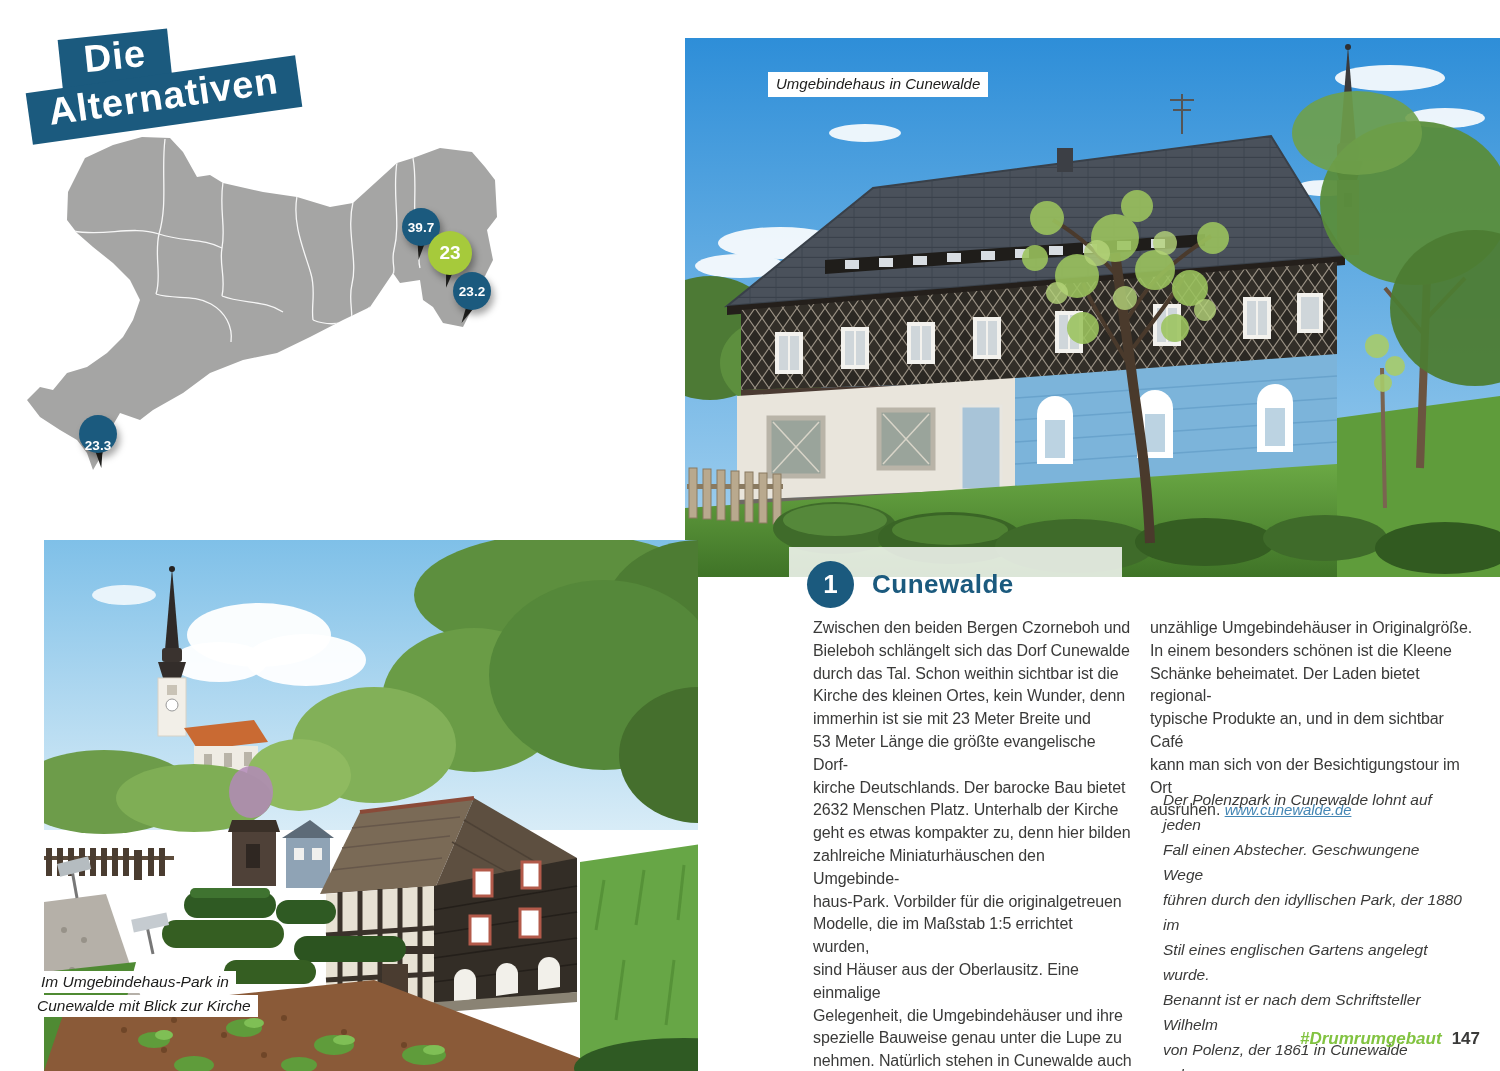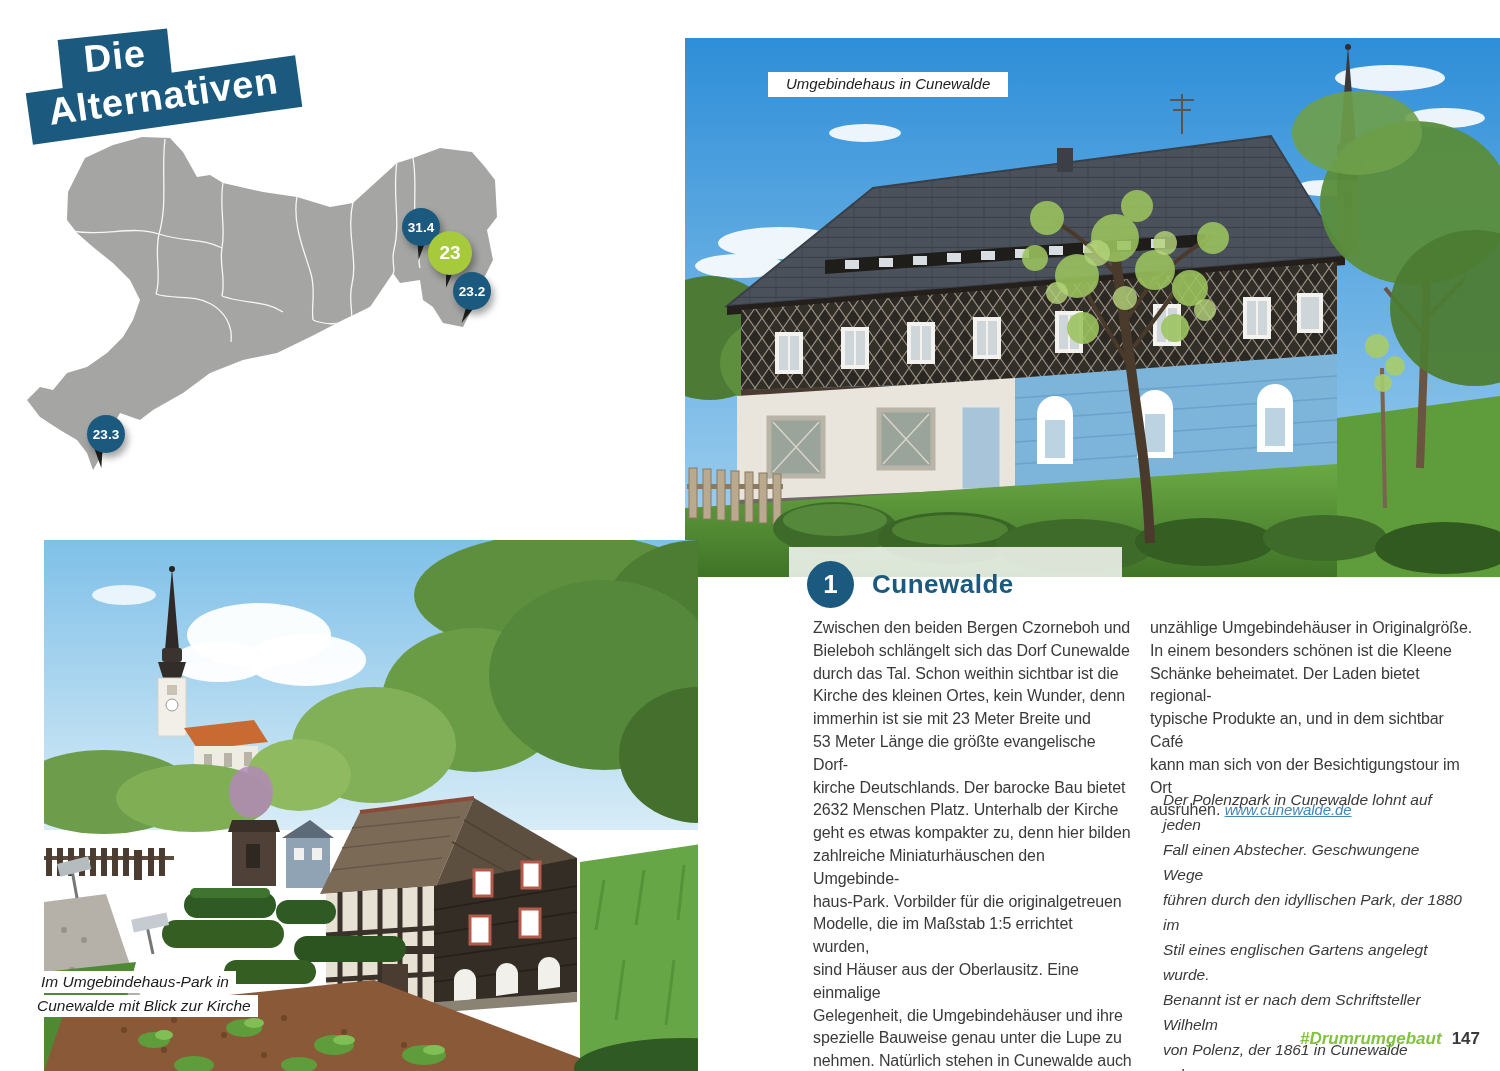--- a/index.html
+++ b/index.html
@@ -24,21 +24,21 @@
   #map{position:absolute;left:15px;top:128px;width:530px;height:400px;}
   .pin{position:absolute;display:flex;align-items:center;justify-content:center;border-radius:50%;color:#fff;font-weight:700;box-shadow:3px 5px 7px rgba(0,0,0,.35);z-index:2;}
   .pin-dark{width:38px;height:38px;background:var(--accent-blue);font-size:13.5px;}
   .pin-green{width:44px;height:44px;background:var(--accent-green);font-size:19px;}
   .tail{position:absolute;width:0;height:0;border:5px solid transparent;border-top:24px solid #20201e;z-index:1;}
 
   
   figure{position:absolute;overflow:hidden;}
   #photo-top{left:685px;top:38px;width:815px;height:539px;}
   #photo-bottom{left:0;top:540px;width:698px;height:531px;padding-left:44px;}
-  .caption{position:absolute;background:#fff;color:#1c1c1b;font-style:italic;font-size:15px;padding:3px 18px;white-space:nowrap;line-height:1.25;}
+  .caption{position:absolute;background:#fff;color:#1c1c1b;font-style:italic;font-size:15px;padding:3px 8px;white-space:nowrap;line-height:1.25;}
   #caption-top{left:83px;top:34px;}
   .cap-strip{position:absolute;background:#fff;color:#1c1c1b;font-style:italic;font-size:15.5px;padding:2px 7px;white-space:nowrap;}
   #cap-b1{left:34px;top:431px;}
   #cap-b2{left:30px;top:455px;}
   #pageno-left{position:absolute;left:14px;top:488px;color:#fff;font-weight:700;font-size:17px;opacity:.95;}
 
   
   #heading-box{position:absolute;left:789px;top:547px;width:333px;height:64px;background:rgba(255,255,255,.82);}
   #heading{position:absolute;left:807px;top:561px;display:flex;align-items:center;gap:18px;}
   #num-circle{width:47px;height:47px;border-radius:50%;background:var(--accent-blue);color:#fff;font-size:26px;font-weight:700;display:flex;align-items:center;justify-content:center;}
@@ -90,29 +90,29 @@
         <path d="M382,34 C377,66 386,94 379,122 C376,134 381,142 378,146"></path>
         <path d="M298,192 C318,200 336,196 355,179"></path>
         <path d="M398,30 C403,58 396,84 403,108 C406,120 402,130 405,140"></path>
       </g>
     </svg>
     <span class="tail" style="left:400px;top:108px;transform:rotate(9deg);"></span>
     <span class="tail" style="left:428px;top:136px;transform:rotate(12deg);"></span>
     <span class="tail" style="left:446px;top:172px;transform:rotate(28deg);"></span>
     <span class="tail" style="left:80px;top:316px;transform:rotate(-8deg);"></span>
     <div class="pin pin-dark" style="left:387px;top:80px;">
-        <span>31.4</span>
+        <span>39.7</span>
       </div>
     <div class="pin pin-green" style="left:413px;top:103px;">
         <span>23</span>
       </div>
     <div class="pin pin-dark" style="left:438px;top:144px;">
         <span>23.2</span>
       </div>
-    <div class="pin pin-dark" style="left:72px;top:287px;">
+    <div class="pin pin-dark" style="left:64px;top:287px;align-items:flex-end;">
         <span>23.3</span>
       </div>
   </div>
 
   <figure id="photo-top">
     <svg width="815" height="539" viewBox="0 0 815 539">
       <defs>
         <linearGradient id="sky1" x1="0" y1="0" x2="0" y2="1">
           <stop offset="0" stop-color="#2e8ed8"></stop>
             <stop offset="1" stop-color="#a8d4f0"></stop>

